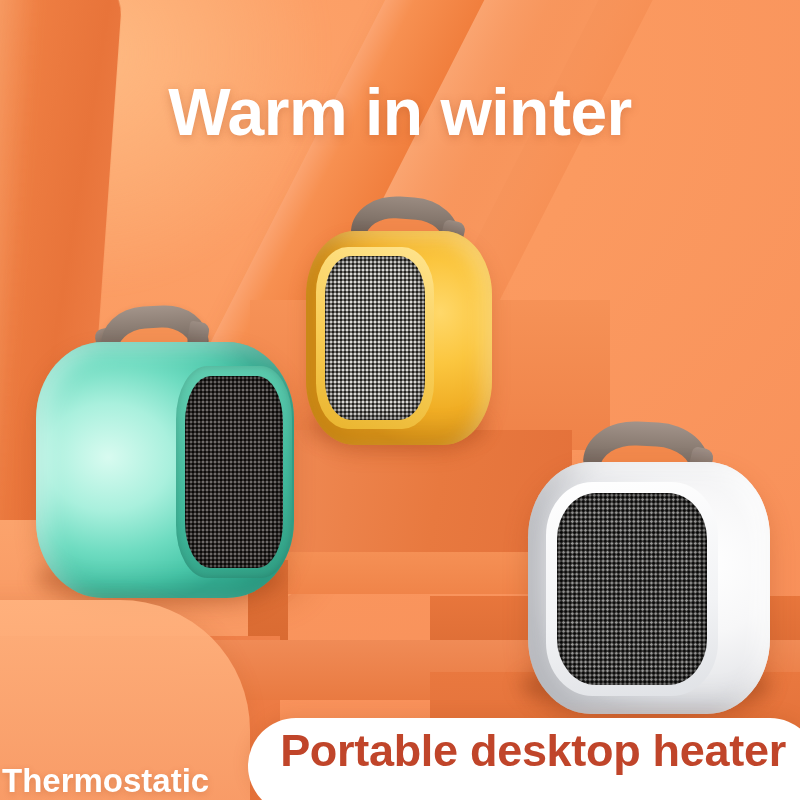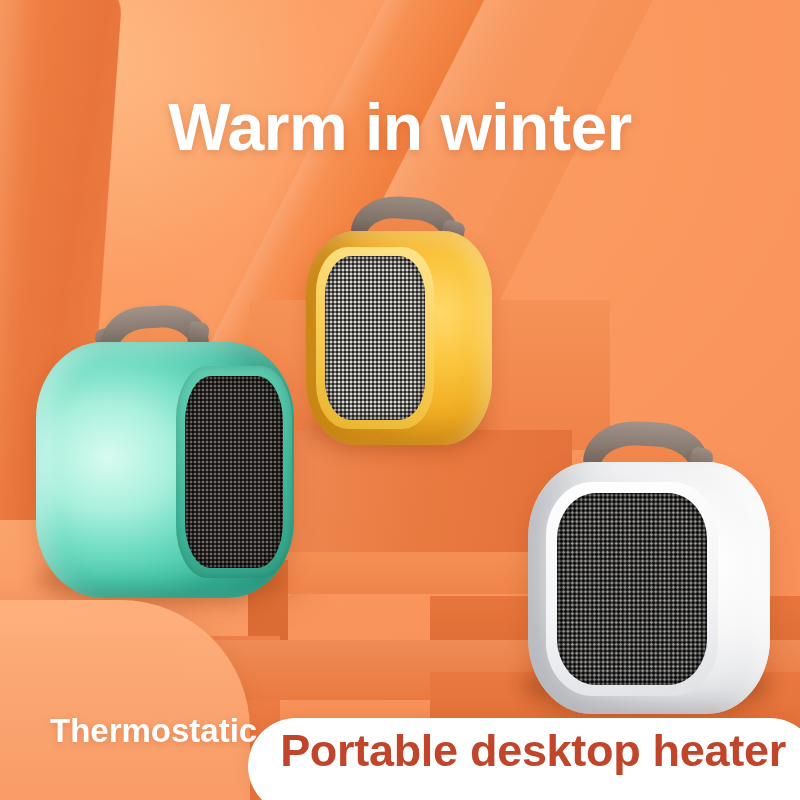--- a/index.html
+++ b/index.html
@@ -304,21 +304,21 @@
     filter: blur(9px);
   }
   #sh-green  { left: 34px;  top: 556px; width: 250px; height: 46px; background: rgba(150,62,20,.32); }
   #sh-yellow { left: 306px; top: 410px; width: 180px; height: 36px; background: rgba(150,62,20,.28); }
   #sh-white  { left: 520px; top: 662px; width: 250px; height: 48px; background: rgba(130,52,16,.38); }
 
   
   .headline {
     position: absolute;
     left: 0; right: 0;
-    top: 94px;
+    top: 79px;
     text-align: center;
     color: #ffffff;
     font-size: 66px;
     font-weight: 700;
     letter-spacing: -0.5px;
     line-height: 1;
     text-shadow: 0 2px 10px rgba(150,60,20,.28);
   }
 
   .left-panel {
@@ -333,21 +333,21 @@
   }
   .feature {
     position: absolute;
     color: #ffffff;
     font-size: 33px;
     font-weight: 700;
     white-space: nowrap;
     text-shadow: 0 2px 6px rgba(150,60,20,.25);
   }
   #feat-1 { left: 18px; top: 662px; }
-  #feat-2 { left: 2px;  top: 712px; margin-left: 48px; }
+  #feat-2 { left: 2px;  top: 762px; }
 
   .pill {
     position: absolute;
     left: 248px;
     top: 718px;
     width: 570px;
     height: 96px;
     background: radial-gradient(120% 140% at 50% 40%, #ffffff 0%, #ffffff 62%, #fff3e2 84%, #ffe0bd 100%);
     border-radius: 52px;
     box-shadow: 0 -3px 16px rgba(170,80,30,.18);

